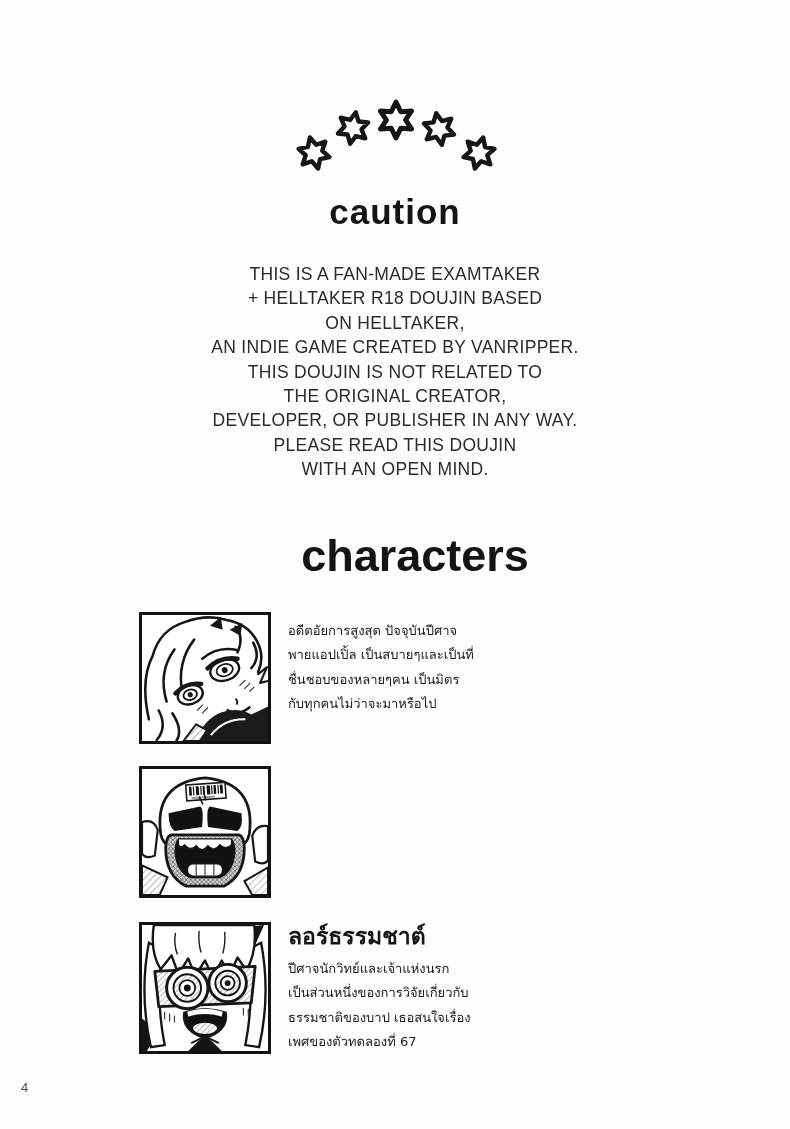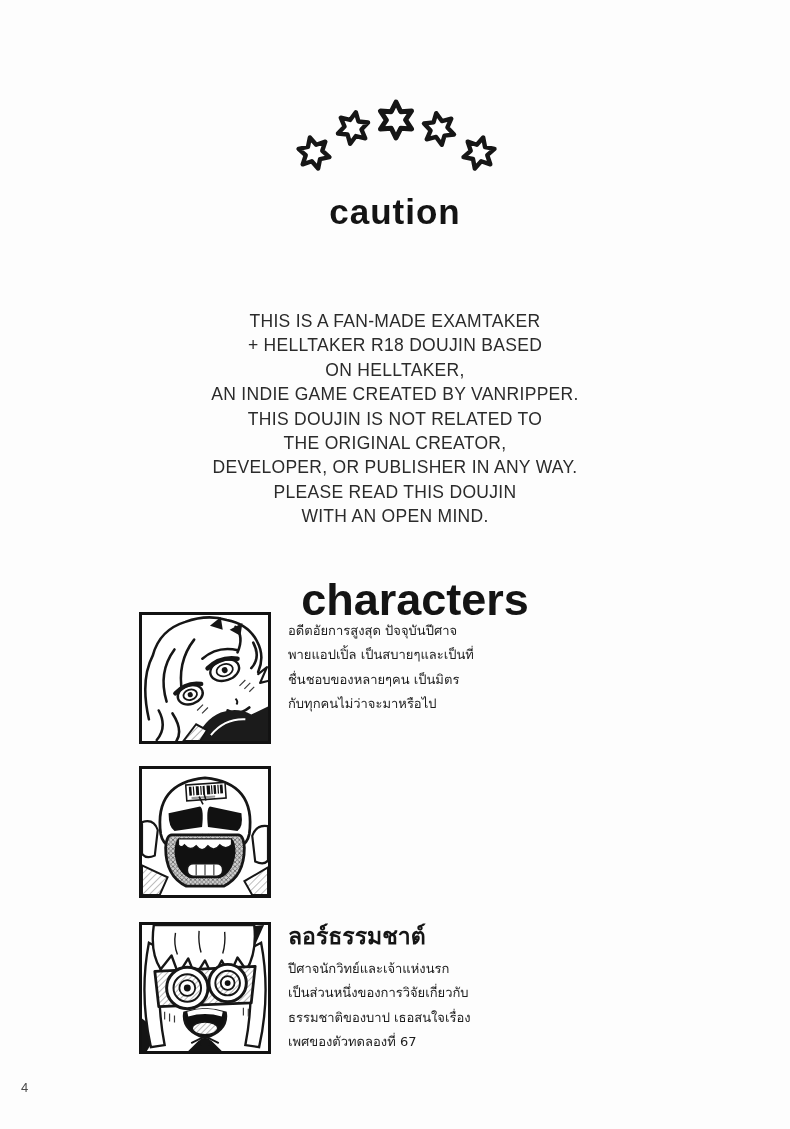--- a/index.html
+++ b/index.html
@@ -5,23 +5,23 @@
   html,body{margin:0;padding:0;background:#e9e9e9;}
   .page{position:relative;width:790px;height:1129px;margin:0 auto;background:#fdfdfd;
         color:#1a1a1a;font-family:"DejaVu Sans",sans-serif;overflow:hidden;}
   
   .stars{position:absolute;left:293px;top:99px;}
   .caution-title{position:absolute;left:0;right:0;top:164px;text-align:center;
         font-family:"Liberation Sans",sans-serif;font-weight:bold;font-size:35px;
         letter-spacing:1px;color:#141414;margin-top:28px;}
   .disclaimer{position:absolute;left:0;right:0;top:262px;text-align:center;
         font-size:17.5px;line-height:24.4px;letter-spacing:0.3px;color:#2b2b2b;
-        white-space:pre-line;font-family:"Liberation Sans",sans-serif;margin-top:47px;}
+        white-space:pre-line;font-family:"Liberation Sans",sans-serif;}
   
-  .characters-title{position:absolute;left:0;right:0;top:574px;text-align:center;
+  .characters-title{position:absolute;left:0;right:0;top:530px;text-align:center;
         font-family:"Liberation Sans",sans-serif;font-weight:bold;font-size:45px;
         color:#141414;padding-left:40px;}
   .char-row{position:absolute;left:139px;display:flex;gap:17px;}
   .row-0{top:612px;} .row-1{top:766px;} .row-2{top:922px;}
   .portrait{width:126px;height:126px;border:3px solid #121212;background:#fff;flex:none;}
   .portrait svg{display:block;width:126px;height:126px;}
   .char-text{width:290px;}
   .char-name{font-size:23px;font-weight:bold;line-height:28px;color:#151515;}
   .char-desc{margin-top:7px;font-size:13px;line-height:24.4px;color:#1c1c1c;
         white-space:pre-line;}

